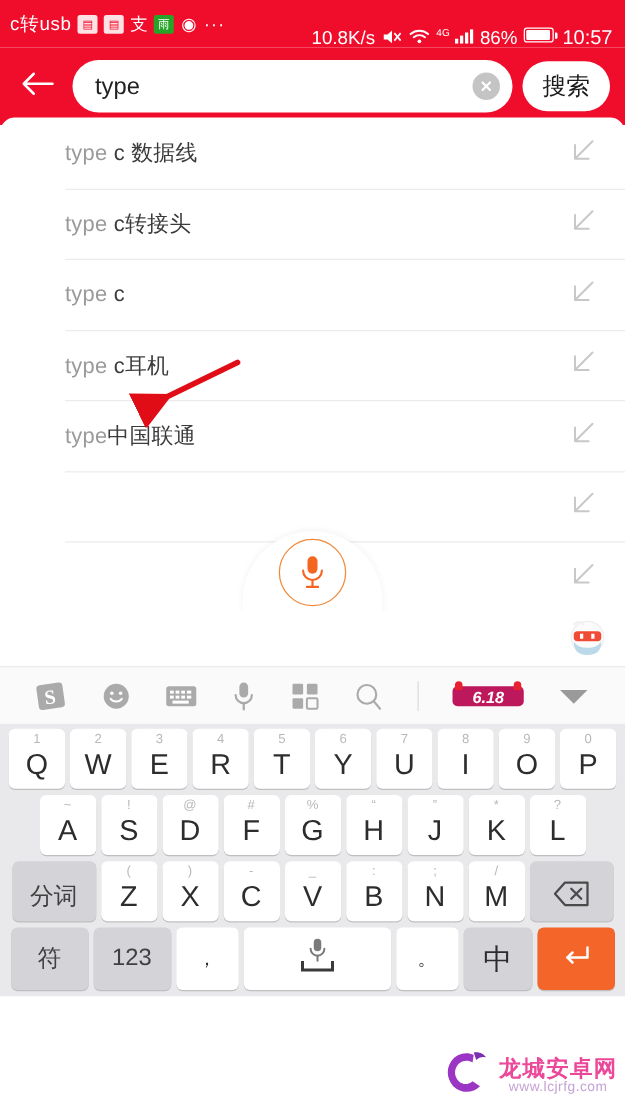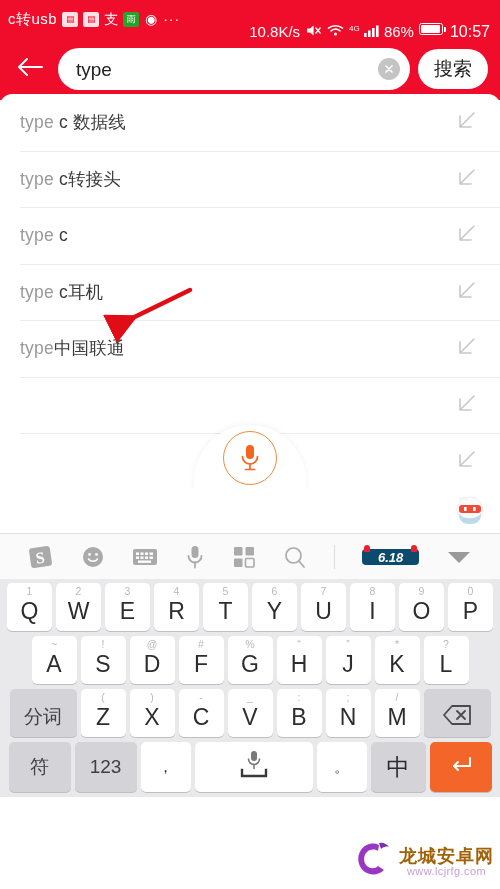--- a/index.html
+++ b/index.html
@@ -74,21 +74,21 @@
     display:flex; align-items:center; justify-content:center;
     font-size: 19px; cursor: pointer;
   }
 
   
   .suggest-panel {
     position: relative;
     background: #fff;
     border-top-left-radius: 12px; border-top-right-radius: 12px;
     margin-top: -6px;
-    height: 395px; overflow: hidden;
+    height: 395px; overflow: hidden; padding-left: 32px;
   }
   .suggest-item {
     height: 56.5px; display: flex; align-items: center;
     padding: 0 22px 0 20px; position: relative; cursor: pointer;
   }
   .suggest-item + .suggest-item::before {
     content: ""; position: absolute; left: 20px; right: 0; top: 0;
     height: 1px; background: #ececec;
   }
   .sug-text { font-size: 17.5px; color: #9a9a9a; letter-spacing: .2px; }
@@ -120,21 +120,21 @@
   .mascot { width: 32px; height: 30px; cursor: pointer; }
 
   .kb-toolbar {
     height: 45px; background: #fafafa;
     display: flex; align-items: center; justify-content: space-around;
     padding: 0 14px;
   }
   .tb-item { display:flex; align-items:center; justify-content:center; cursor:pointer; }
   .tb-sep { width:1px; height: 24px; background:#dcdcdc; }
   .badge618 {
-    background: #0c4a6e; color:#fff; font-size: 13px; font-weight: bold;
+    background: #be185d; color:#fff; font-size: 13px; font-weight: bold;
     border-radius: 4px; padding: 2px 16px 1px; font-style: italic;
     position: relative; line-height: 1;
   }
   .badge618::before, .badge618::after {
     content:""; position:absolute; top:-4px; width:6px; height:7px;
     background:#e8202f; border-radius: 3px 3px 0 0;
   }
   .badge618::before { left: 2px; }
   .badge618::after { right: 2px; }
 
@@ -168,21 +168,21 @@
   .k-period { width: 50px; }
   .k-zh { width: 55px; background:#d4d4d8; }
   .k-enter { width: 62px; background: #f4652a; }
 
   
   .watermark {
     position: absolute; right: 6px; bottom: 4px;
     display: flex; align-items: center; gap: 6px; pointer-events: none;
   }
   .wm-text { display:flex; flex-direction: column; line-height: 1.05; }
-  .wm-cn { font-size: 18px; font-weight: bold; color: #a16207; letter-spacing: 1px; }
+  .wm-cn { font-size: 18px; font-weight: bold; color: #ec4899; letter-spacing: 1px; }
   .wm-url { font-size: 11px; color: #c6a2d6; letter-spacing: .4px; text-align: center; }
 </style>
 </head>
 <body>
 
 <div id="app">
 
   <div class="statusbar">
     <div class="sb-left">
       <span class="carrier">c转usb</span>

